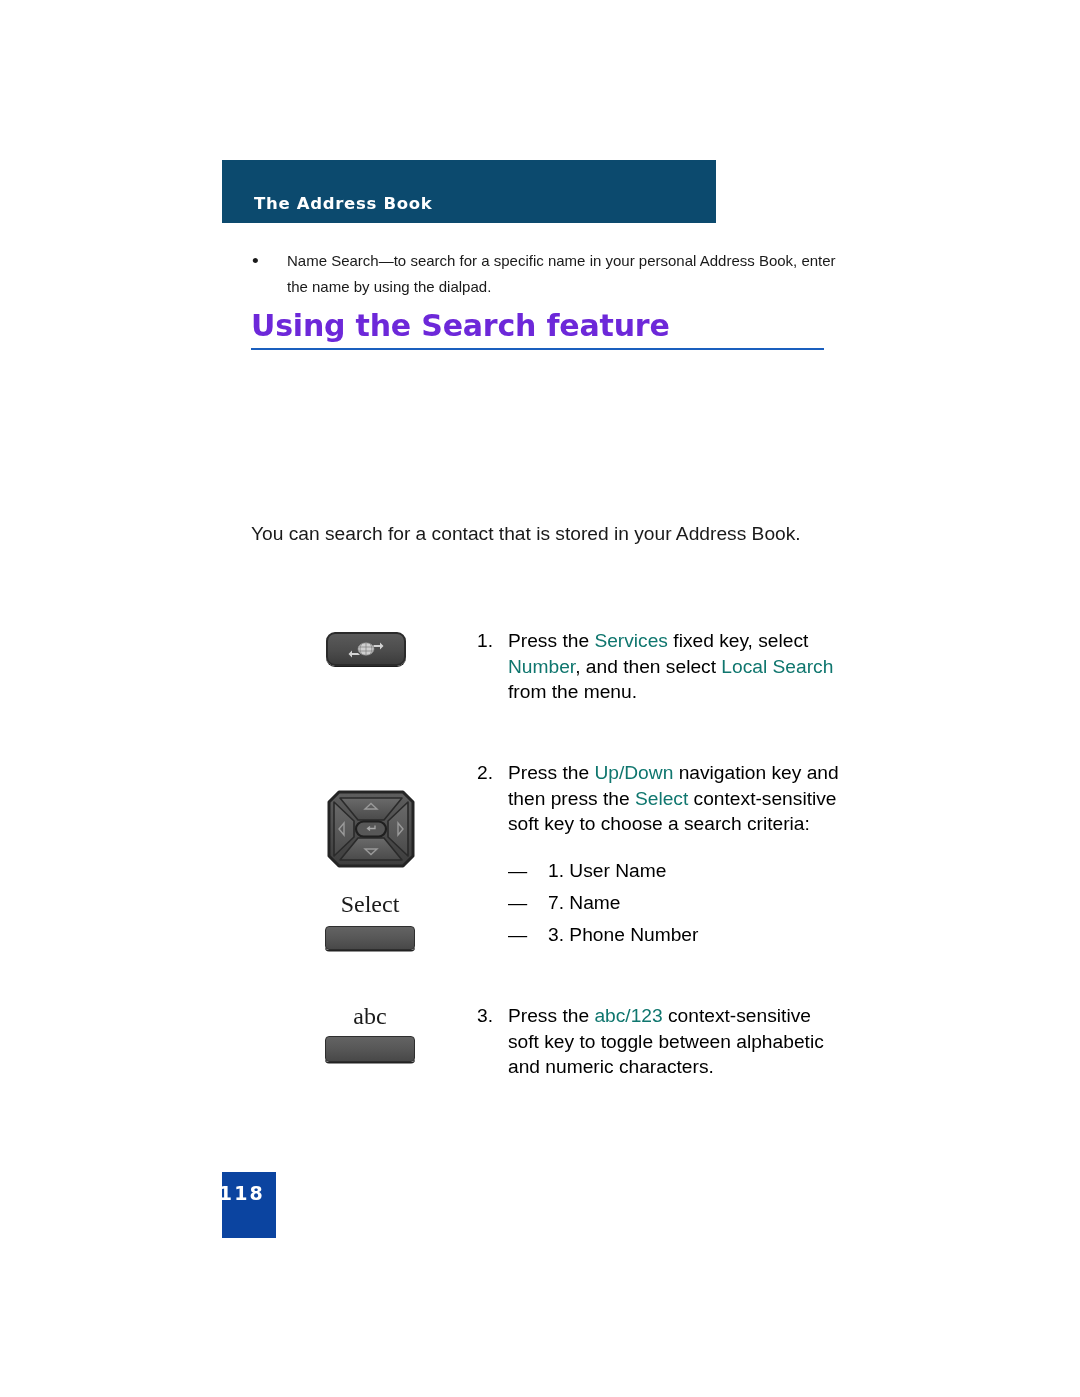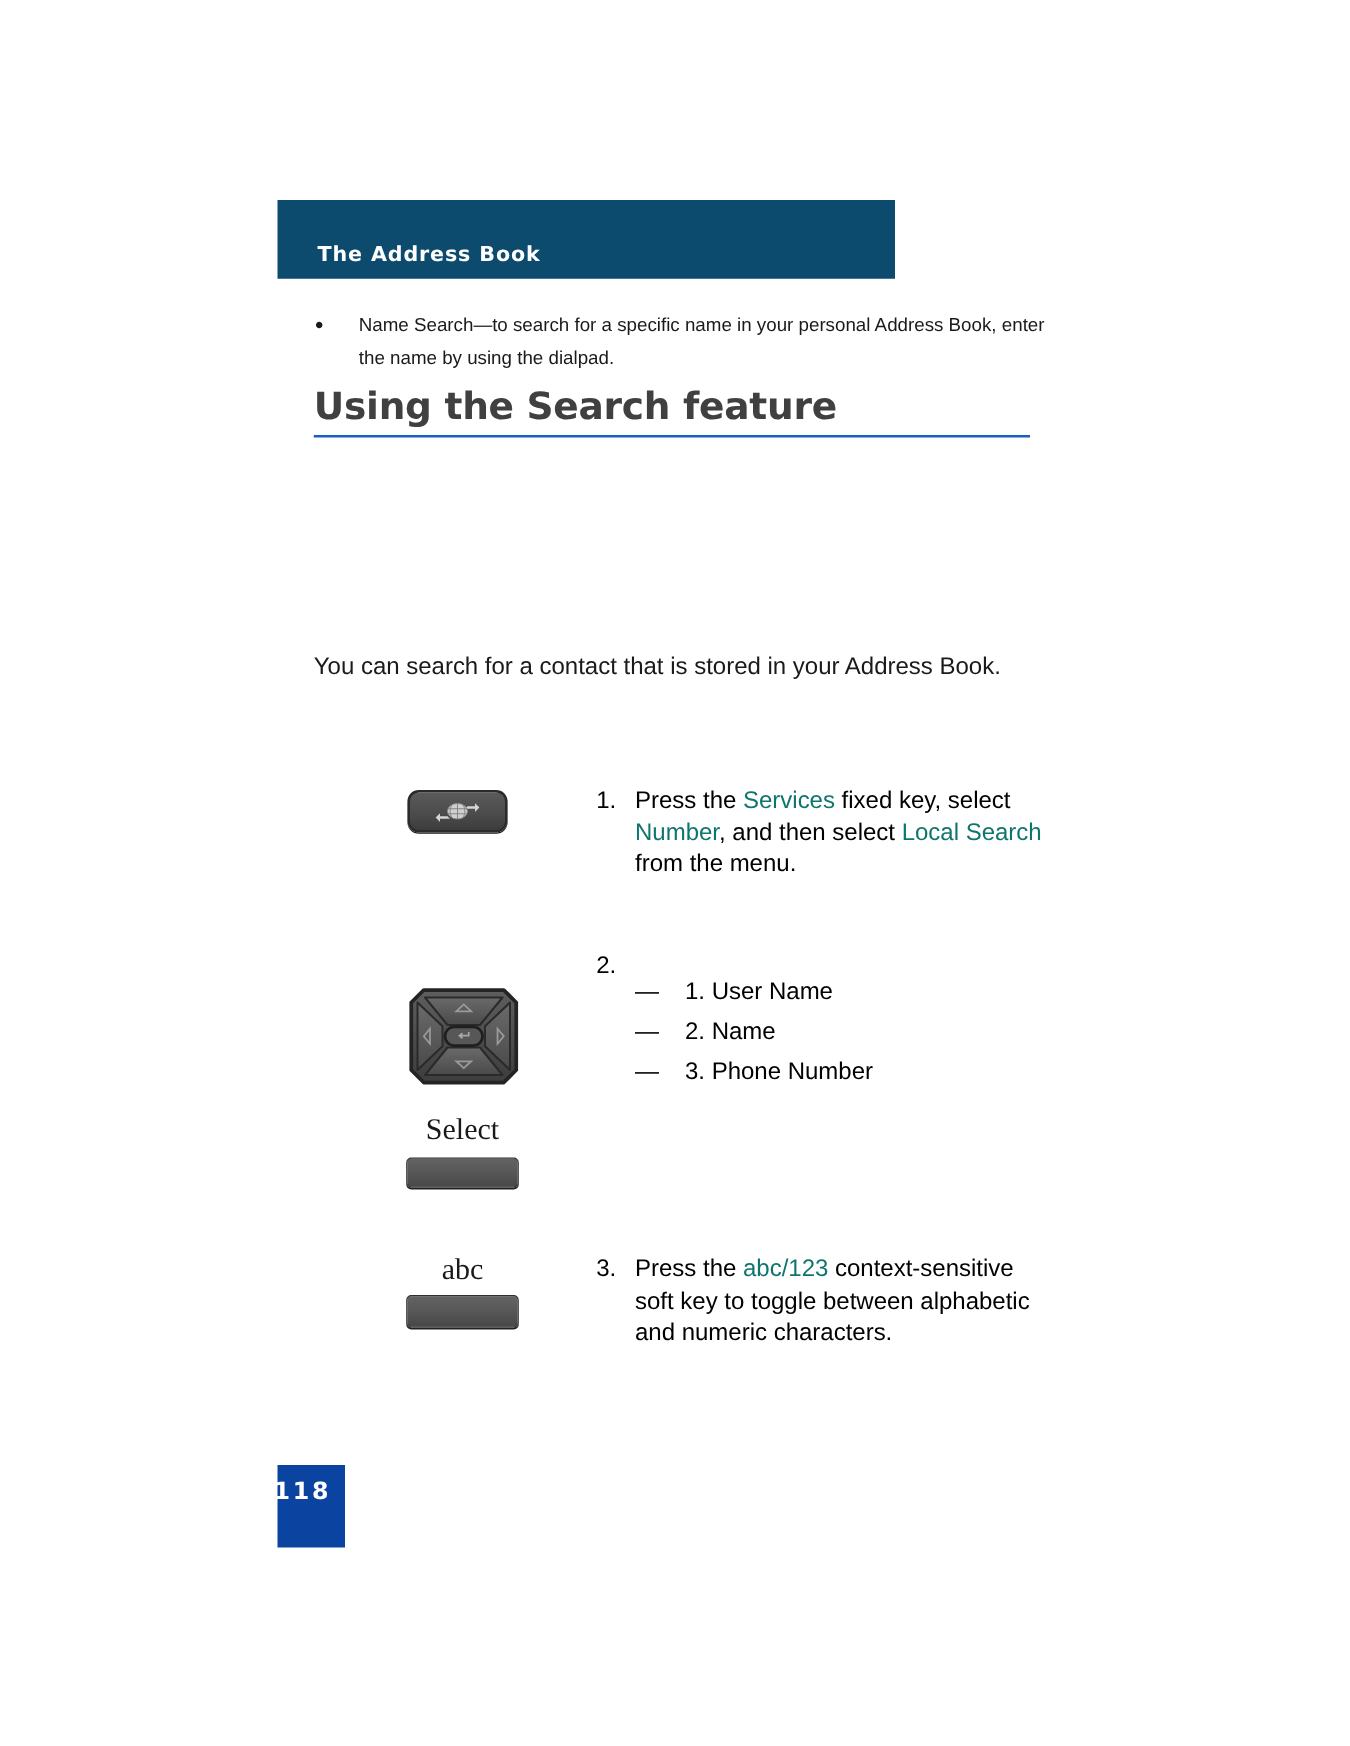--- a/index.html
+++ b/index.html
@@ -72,21 +72,21 @@
   }
 
   
   .h1 {
     position: absolute;
     left: 251px;
     top: 308px;
     font-family: "DejaVu Sans", sans-serif;
     font-size: 30px;
     font-weight: bold;
-    color: #404040;
+    color: #6d28d9;
     letter-spacing: -0.2px;
   }
   .h1-rule {
     position: absolute;
     left: 251px;
     top: 348px;
     width: 573px;
     height: 2px;
     background: #1a5fbe;
   }
@@ -280,28 +280,29 @@
     <svg class="services-glyph" viewBox="0 0 36 22">
       <path d="M10 15 L4 15 L4 12.5 L0.5 16 L4 19.5 L4 17 L12 17 Z" fill="#d3d3d3"></path>
       <path d="M26 7 L32 7 L32 4.5 L35.5 8 L32 11.5 L32 9 L24 9 Z" fill="#d3d3d3"></path>
       <ellipse cx="18" cy="11" rx="8" ry="6.2" fill="#cfcfcf" stroke="#8a8a8a" stroke-width="0.7"></ellipse>
       <path d="M10.4 9 H25.6 M10.4 13 H25.6 M18 4.9 V17.1 M13.6 5.9 C11.6 9 11.6 13 13.6 16.1 M22.4 5.9 C24.4 9 24.4 13 22.4 16.1" stroke="#7c7c7c" stroke-width="0.7" fill="none"></path>
     </svg>
   </div>
 
   <div class="step" style="top:760px;">
     <span class="num">2.</span>
+    <span class="stext"><span>Press the </span><span class="kw">Up/Down</span><span> navigation key and then press the </span><span class="kw">Select</span><span> context-sensitive soft key to choose a search criteria:</span></span>
     <div class="sublist">
       <div class="subitem">
         <span class="dash">—</span>
         <span>1. User Name</span>
       </div>
       <div class="subitem">
         <span class="dash">—</span>
-        <span>2. Name</span>
+        <span>7. Name</span>
       </div>
       <div class="subitem">
         <span class="dash">—</span>
         <span>3. Phone Number</span>
       </div>
     </div>
   </div>
 
   <div class="art nav-key">
     <svg viewBox="0 0 88 78" width="88" height="78">

